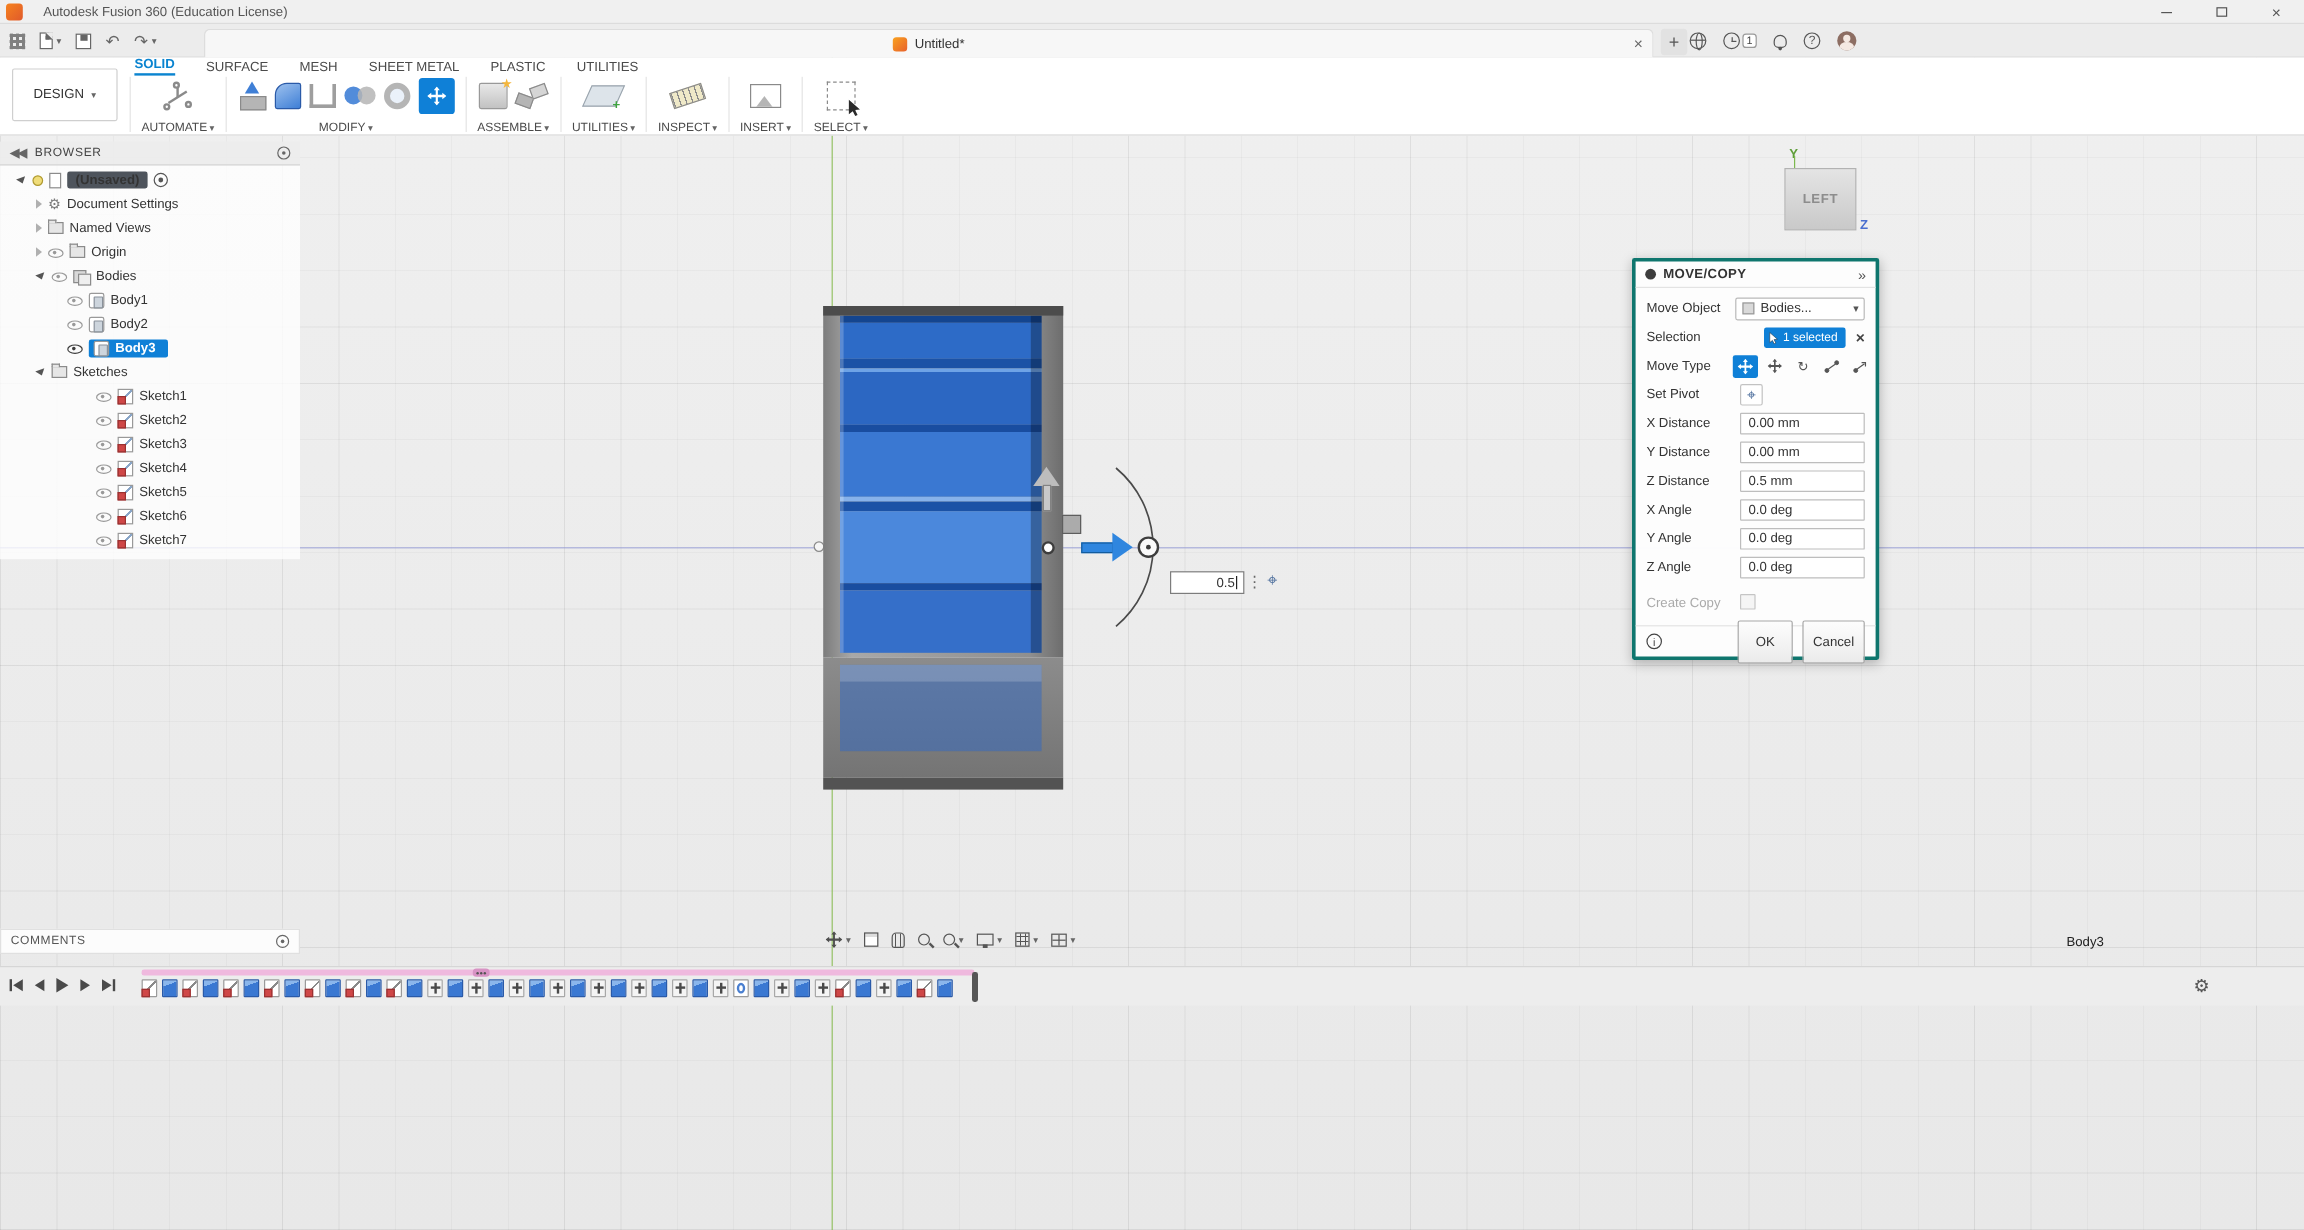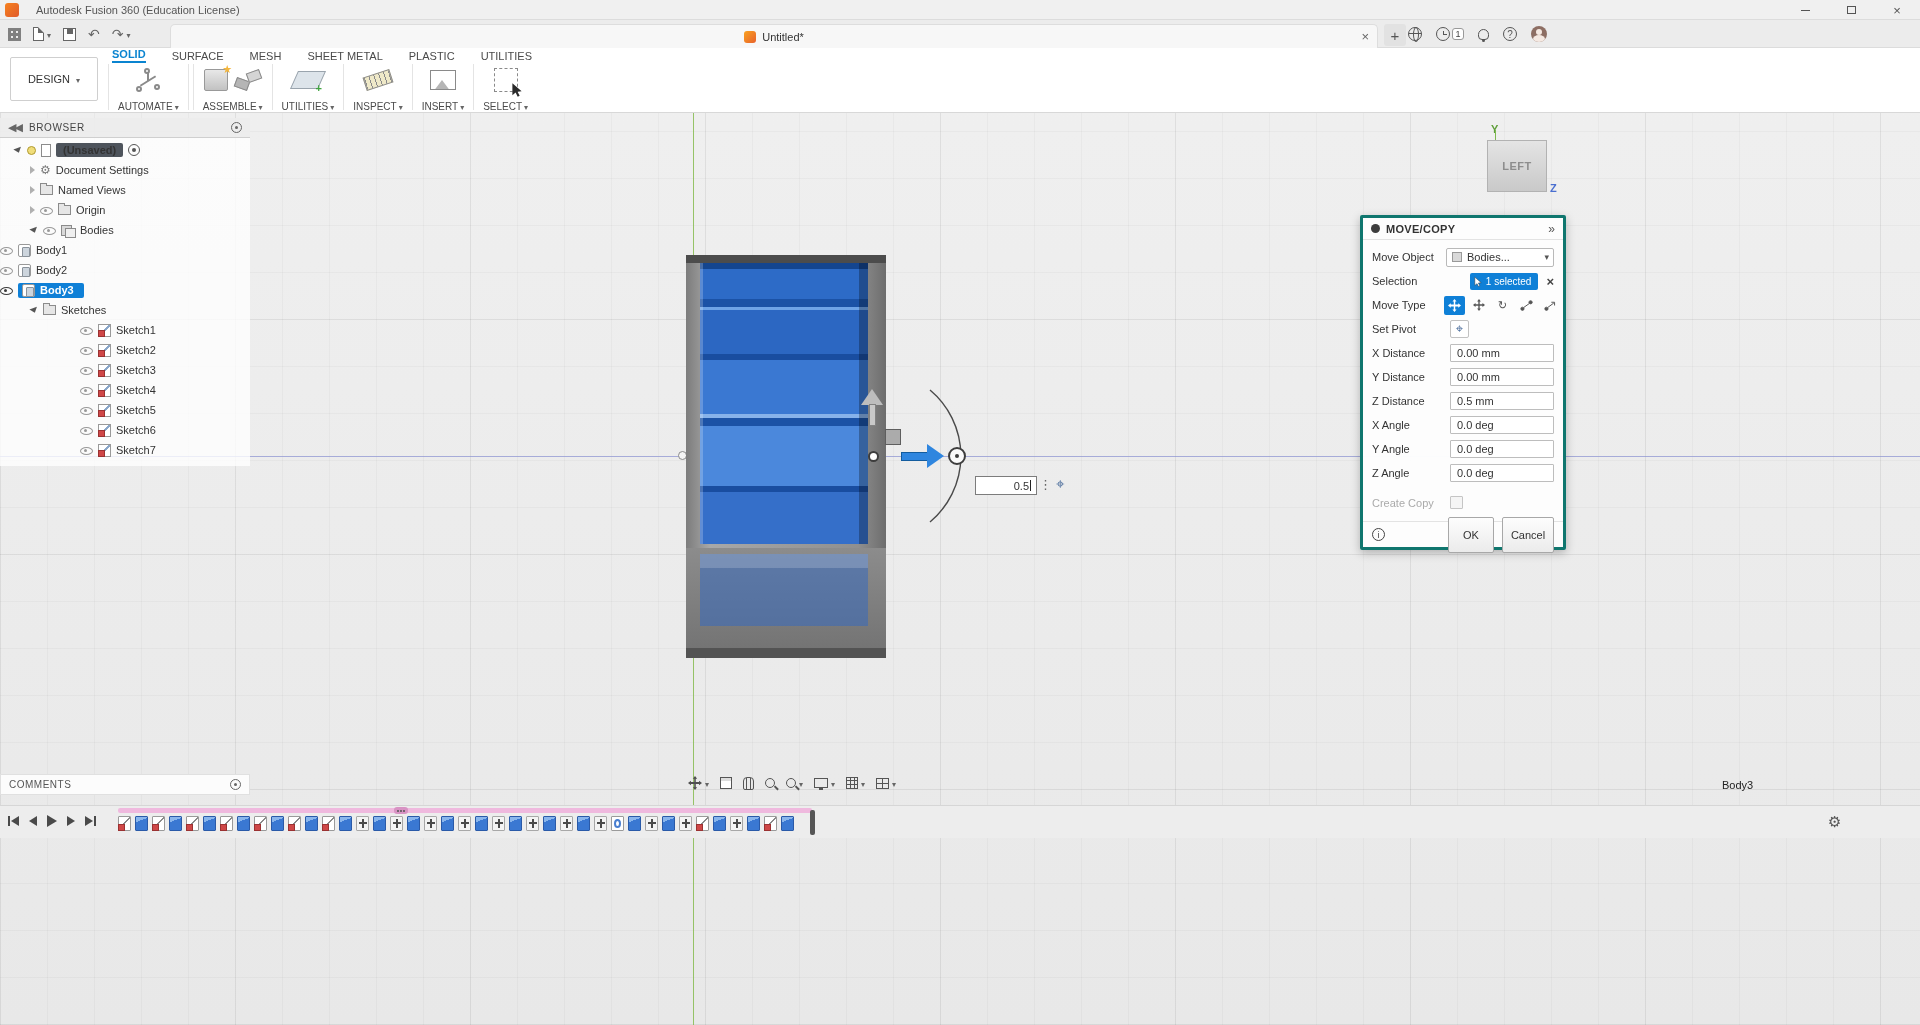--- a/index.html
+++ b/index.html
@@ -158,21 +158,21 @@
 
 #br-header{left:0;top:118px;width:250px;height:20px;background:rgba(236,236,236,.95);
  border-bottom:1px solid #cfcfcf;display:flex;align-items:center;padding:0 8px;gap:8px}
 .br-collapse{color:#666;font-size:11px;letter-spacing:-2px}
 .br-title{font-size:10px;letter-spacing:.6px;color:#444}
 .br-dot{margin-left:auto;width:11px;height:11px;border:1px solid #666;border-radius:50%;position:relative}
 .br-dot::after{content:"";position:absolute;left:3px;top:3px;width:3px;height:3px;background:#666;border-radius:50%}
 #br-tree{left:0;top:138px;width:250px;background:rgba(255,255,255,.78);padding:2px 0 6px}
 .br-row{height:20px;display:flex;align-items:center;gap:5px}
 .br-row .lbl{color:#333}
-.pl0{padding-left:14px}.pl1{padding-left:30px}.pl2{}.pl3{padding-left:80px}
+.pl0{padding-left:14px}.pl1{padding-left:30px}.pl2{padding-left:56px}.pl3{padding-left:80px}
 .tri-c{width:0;height:0;border-top:4px solid transparent;border-bottom:4px solid transparent;border-left:5px solid #b0b0b0}
 .tri-e{width:0;height:0;border-left:4px solid transparent;border-right:4px solid transparent;border-top:5px solid #555;transform:rotate(-20deg)}
 .eye{width:13px;height:13px;position:relative;flex:none}
 .eye::before{content:"";position:absolute;left:0;top:3px;width:11px;height:6px;border:1px solid #999;border-radius:50%}
 .eye::after{content:"";position:absolute;left:4px;top:5px;width:3px;height:3px;background:#999;border-radius:50%}
 .eye.dark::before{border-color:#3c3c3c}.eye.dark::after{background:#3c3c3c}
 .folder{width:13px;height:10px;background:#e6e6e6;border:1px solid #8b8b8b;position:relative;flex:none}
 .folder::before{content:"";position:absolute;left:-1px;top:-3px;width:5px;height:2px;background:#e6e6e6;border:1px solid #8b8b8b;border-bottom:none}
 .gear-g{color:#7a7a7a;font-size:12px;line-height:1}
 .doc-ic{width:10px;height:13px;background:#fff;border:1px solid #8b8b8b;flex:none}
@@ -392,20 +392,35 @@
       <div class="rb-icons">
         <span class="ic-automate">
             <i class="ic-autodot" style="left:8px;top:0"></i>
             <i class="ic-autodot" style="left:0;bottom:0"></i>
             <i class="ic-autodot" style="right:0;bottom:2px"></i>
           </span>
       </div>
       <div class="rb-label"><span>AUTOMATE</span><span class="caret"></span></div>
     </div>
     <div class="rb-sep"></div>
+    <div class="rb-group">
+      <div class="rb-icons">
+        <span class="ic-presspull"></span>
+        <span class="ic-fillet"></span>
+        <span class="ic-shell"></span>
+        <span class="ic-combine"></span>
+        <span class="ic-offset"></span>
+        <span class="ic-move-active">
+          <svg width="16" height="16" viewBox="0 0 16 16" fill="currentColor">
+              <path d="M8 0 L10.5 3.2 H8.9 V6.9 H12.6 V5.3 L16 8 L12.6 10.7 V9.1 H8.9 V12.8 H10.5 L8 16 L5.5 12.8 H7.1 V9.1 H3.4 V10.7 L0 8 L3.4 5.3 V6.9 H7.1 V3.2 H5.5 Z"></path>
+            </svg>
+        </span>
+      </div>
+      <div class="rb-label"><span>MODIFY</span><span class="caret"></span></div>
+    </div>
     <div class="rb-sep"></div>
     <div class="rb-group">
       <div class="rb-icons">
         <span class="ic-newcomp"></span>
         <span class="ic-joint"></span>
       </div>
       <div class="rb-label"><span>ASSEMBLE</span><span class="caret"></span></div>
     </div>
     <div class="rb-sep"></div>
     <div class="rb-group">

